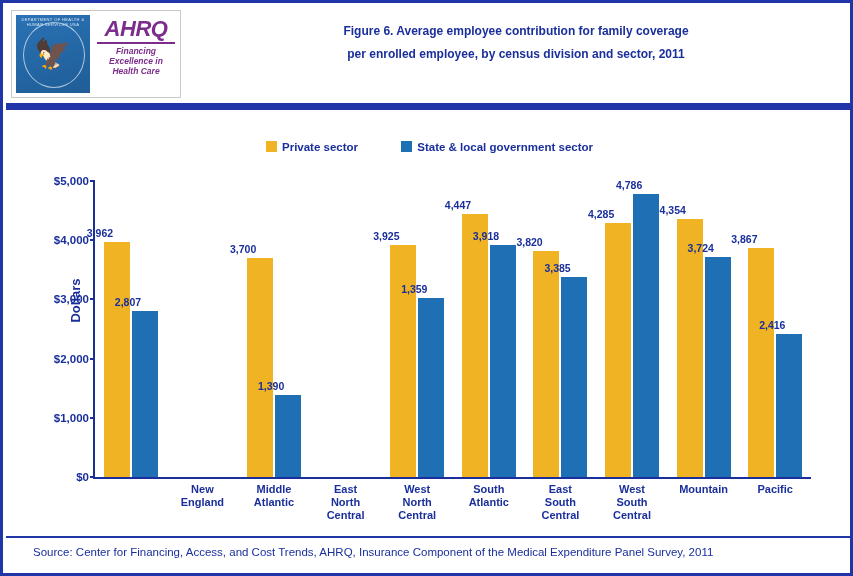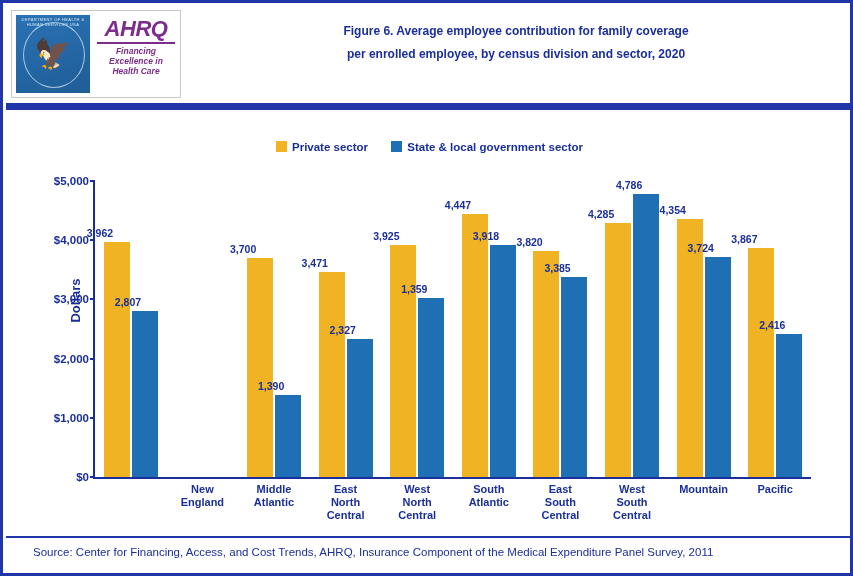--- a/index.html
+++ b/index.html
@@ -123,21 +123,21 @@
     top: 138px;
     left: 0;
     width: 853px;
     text-align: center;
     font-size: 11.5px;
     font-weight: bold;
     color: #1a2f9c;
   }
   #legend .item {
     display: inline-block;
-    margin: 0 10px;
+    margin: 0 20px;
     white-space: nowrap;
   }
   #legend .swatch {
     display: inline-block;
     width: 11px; height: 11px;
     vertical-align: -1px;
     margin-right: 5px;
   }
   .sw-private { background: #f0b323; }
   .sw-state   { background: #1f6fb5; }
@@ -256,21 +256,21 @@
         <div id="ahrq-tag">
           <div>Financing</div>
           <div>Excellence in</div>
           <div>Health Care</div>
         </div>
       </div>
     </div>
 
     <div id="title">
       <div>Figure 6. Average employee contribution for family coverage</div>
-      <div>per enrolled employee, by census division and sector, 2020</div>
+      <div>per enrolled employee, by census division and sector, 2011</div>
     </div>
   </div>
 
   <div id="header-rule"></div>
 
   <div id="legend">
     <span class="item">
       <span class="swatch sw-private"></span><span>Private sector</span>
     </span>
     <span class="item">
@@ -306,26 +306,20 @@
         <div class="group" style="left: 143.2px; width: 71.6px;">
           <div class="bar private" style="left: 8.8px; width: 26px; height: 219.04px;"></div>
           <div class="barlabel" style="left: -8.2px; bottom: 222.04px;">3,700</div>
           <div class="bar state" style="left: 36.8px; width: 26px; height: 82.288px;"></div>
           <div class="barlabel" style="left: 19.8px; bottom: 85.288px;">1,390</div>
         </div>
         <div class="xcat" style="left: 136px;">
           <div>Middle</div>
           <div>Atlantic</div>
         </div>
-        <div class="group" style="left: 214.8px; width: 71.6px;">
-          <div class="bar private" style="left: 8.8px; width: 26px; height: 205.483px;"></div>
-          <div class="barlabel" style="left: -8.2px; bottom: 208.483px;">3,471</div>
-          <div class="bar state" style="left: 36.8px; width: 26px; height: 137.758px;"></div>
-          <div class="barlabel" style="left: 19.8px; bottom: 140.758px;">2,327</div>
-        </div>
         <div class="xcat" style="left: 207.6px;">
           <div>East</div>
           <div>North</div>
           <div>Central</div>
         </div>
         <div class="group" style="left: 286.4px; width: 71.6px;">
           <div class="bar private" style="left: 8.8px; width: 26px; height: 232.36px;"></div>
           <div class="barlabel" style="left: -8.2px; bottom: 235.36px;">3,925</div>
           <div class="bar state" style="left: 36.8px; width: 26px; height: 179.258px;"></div>
           <div class="barlabel" style="left: 19.8px; bottom: 182.258px;">1,359</div>

